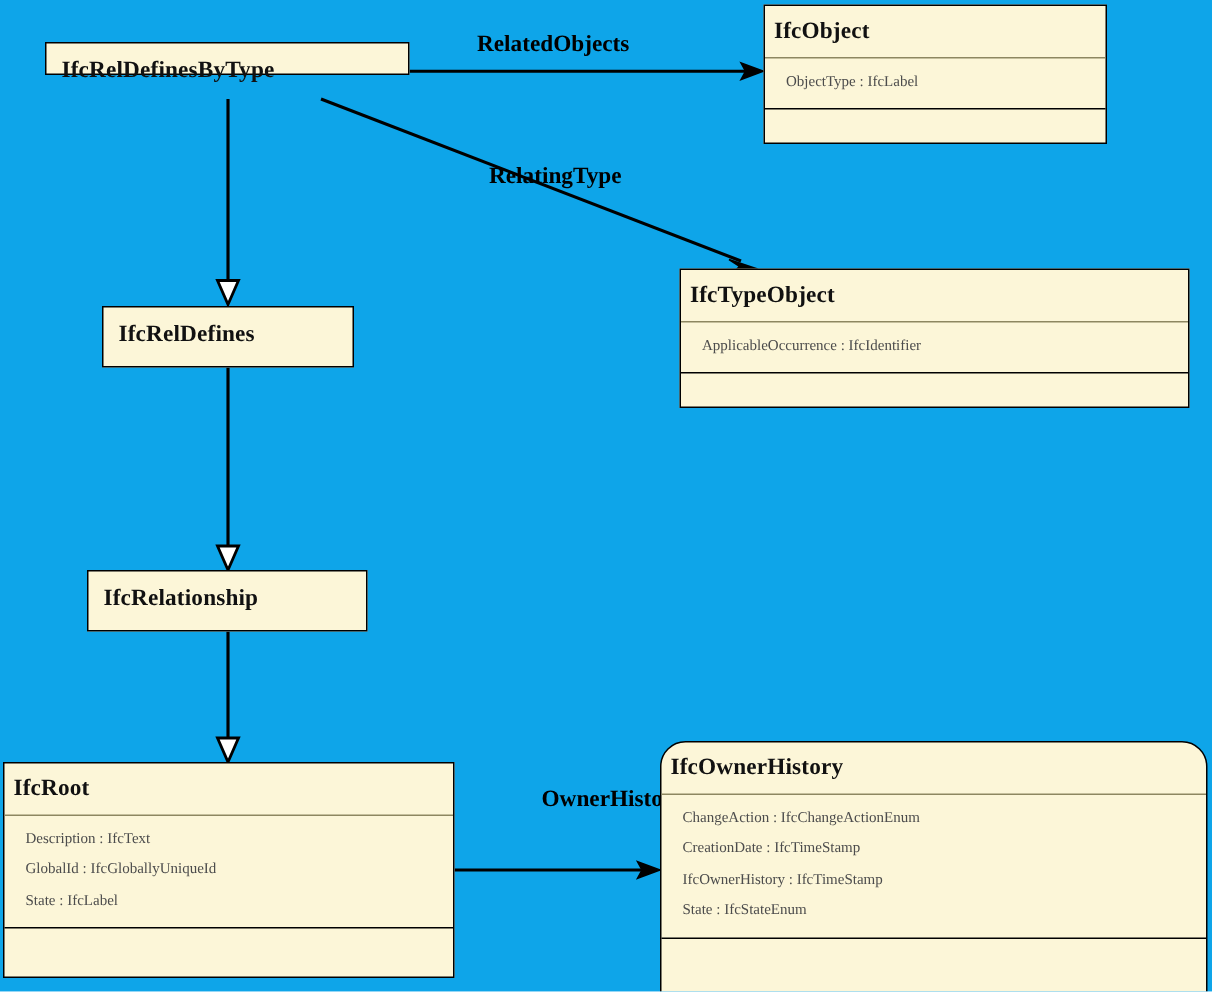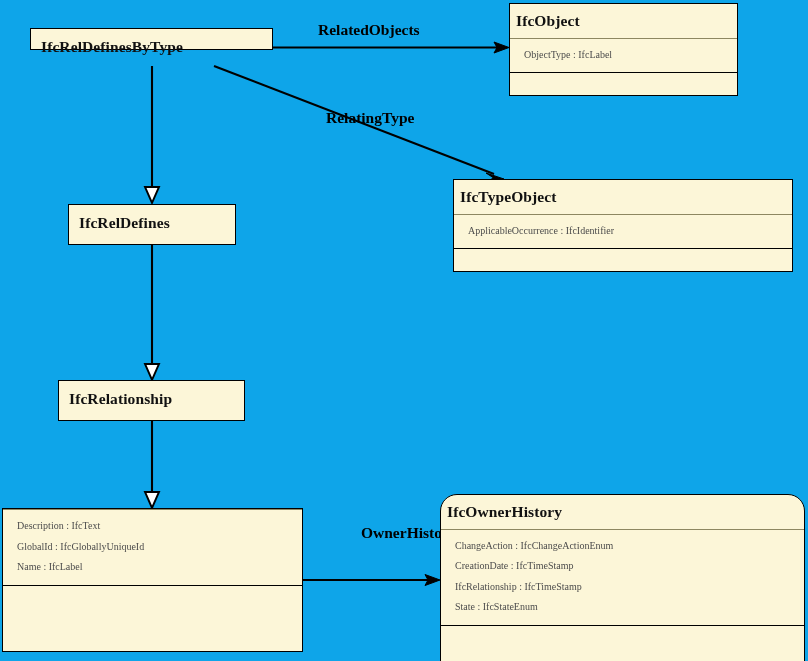--- a/index.html
+++ b/index.html
@@ -145,32 +145,33 @@
 
   <div class="uml-class simple" style="left:68px; top:204px; width:168px; height:41px;">
     <div class="uml-title">IfcRelDefines</div>
   </div>
 
   <div class="uml-class simple" style="left:58px; top:380px; width:187px; height:41px;">
     <div class="uml-title">IfcRelationship</div>
   </div>
 
   <div class="uml-class" style="left:2px; top:508px; width:301px; height:144px;">
+    <div class="uml-title">IfcRoot</div>
     <div class="uml-attrs">
       <div class="uml-attr">Description : IfcText</div>
       <div class="uml-attr">GlobalId : IfcGloballyUniqueId</div>
-      <div class="uml-attr">Name : IfcLabel</div>
+      <div class="uml-attr">State : IfcLabel</div>
     </div>
     <div class="uml-ops"></div>
   </div>
 
   <div class="uml-class" style="left:440px; top:494px; width:365px; height:184px;border-radius:17px;">
     <div class="uml-title">IfcOwnerHistory</div>
     <div class="uml-attrs">
       <div class="uml-attr">ChangeAction : IfcChangeActionEnum</div>
       <div class="uml-attr">CreationDate : IfcTimeStamp</div>
-      <div class="uml-attr">IfcRelationship : IfcTimeStamp</div>
+      <div class="uml-attr">IfcOwnerHistory : IfcTimeStamp</div>
       <div class="uml-attr">State : IfcStateEnum</div>
     </div>
     <div class="uml-ops"></div>
   </div>
 
 </div>
 
 </body></html>

